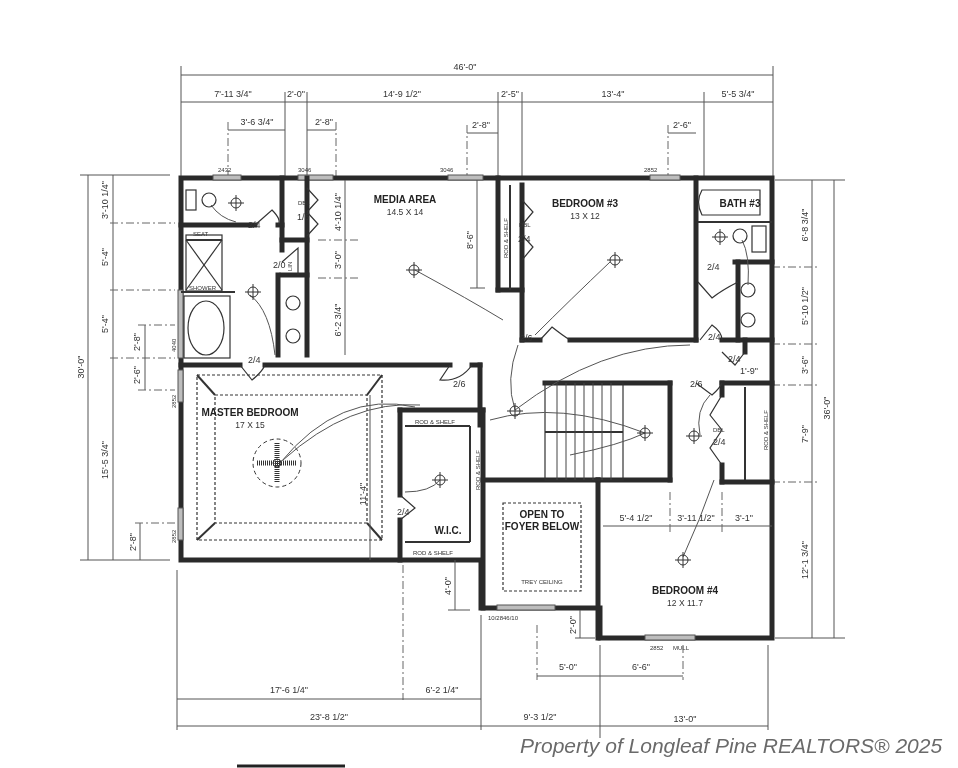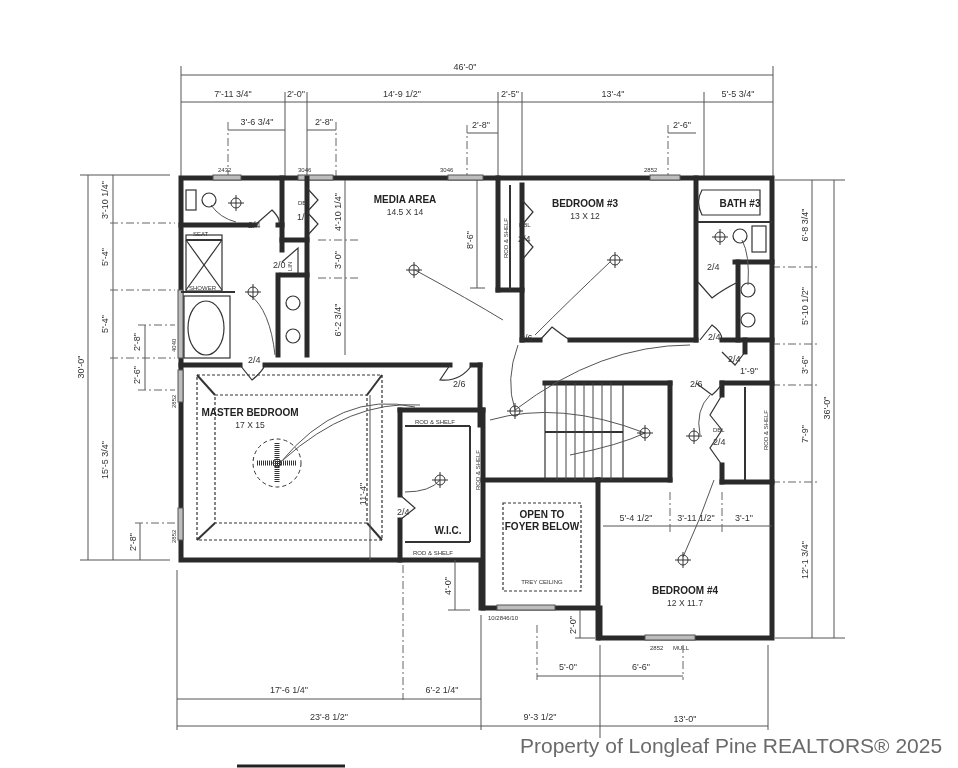--- a/index.html
+++ b/index.html
@@ -10,21 +10,21 @@
     .dim { stroke: #555; stroke-width: 1; fill: none; }
     .ext { stroke: #666; stroke-width: 1; fill: none; stroke-dasharray: 8 3 2 3; }
     .wire { stroke: #555; stroke-width: 1; fill: none; }
     .win { fill: #bdbdbd; stroke: #555; stroke-width: 1; }
     .dimtxt { font-family: "Liberation Sans", sans-serif; font-size: 9px; fill: #333; }
     .room { font-family: "Liberation Sans", sans-serif; font-size: 10px; fill: #222; font-weight: bold; }
     .roomsz { font-family: "Liberation Sans", sans-serif; font-size: 8.5px; fill: #333; }
     .small { font-family: "Liberation Sans", sans-serif; font-size: 6px; fill: #333; }
     .door { font-family: "Liberation Sans", sans-serif; font-size: 9px; fill: #333; }
     .fixture { stroke: #333; stroke-width: 1.2; fill: none; }
-    #watermark { position: absolute; left: 520px; top: 734px; font-size: 21px; color: #6a6a6a; font-family: "Liberation Sans", sans-serif; white-space: nowrap; }
+    #watermark { position: absolute; left: 520px; top: 734px; font-size: 21px; color: #6a6a6a; font-family: "Liberation Sans", sans-serif; white-space: nowrap; font-style: italic; }
   </style>
 </head>
 <body>
 
 <svg id="plan" viewBox="0 0 958 768" xmlns="http://www.w3.org/2000/svg">
 
   <g>
     <line class="dim" x1="181" y1="75" x2="773" y2="75"></line>
     <line class="dim" x1="181" y1="66" x2="181" y2="180"></line>
     <line class="dim" x1="773" y1="66" x2="773" y2="180"></line>

